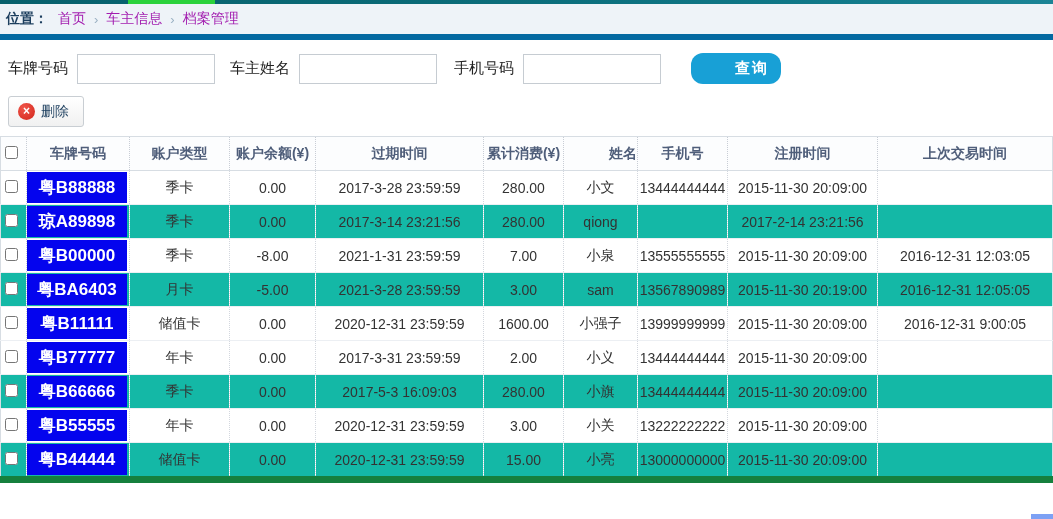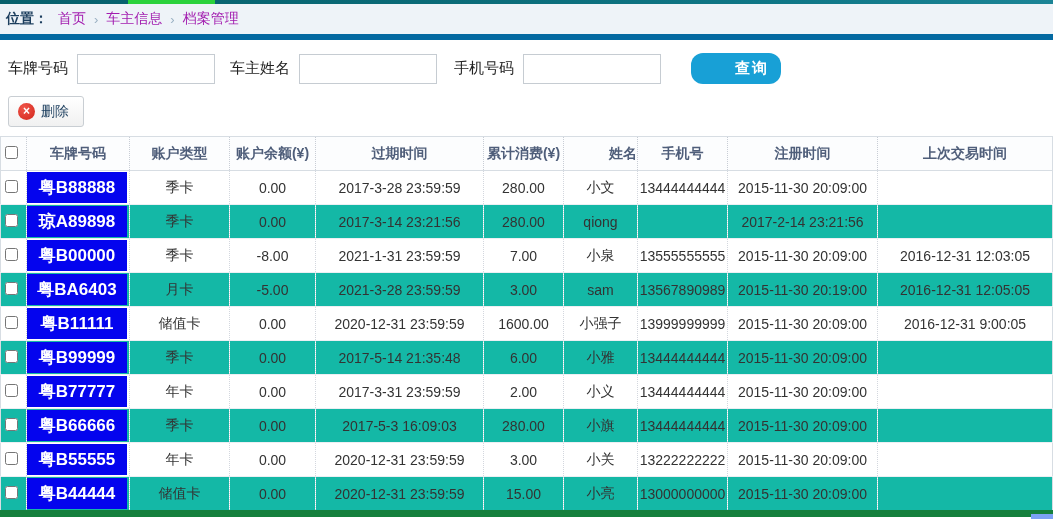--- a/index.html
+++ b/index.html
@@ -187,36 +187,20 @@
           </td>
     <td>储值卡</td>
     <td>0.00</td>
     <td>2020-12-31 23:59:59</td>
     <td>1600.00</td>
     <td>小强子</td>
     <td>13999999999</td>
     <td>2015-11-30 20:09:00</td>
     <td>2016-12-31 9:00:05</td>
   </tr>
-        <tr class="alt">
-    <td>
-      <input type="checkbox" style="">
-    </td>
-    <td>
-            <span class="plate">粤B99999</span>
-          </td>
-    <td>季卡</td>
-    <td>0.00</td>
-    <td>2017-5-14 21:35:48</td>
-    <td>6.00</td>
-    <td>小雅</td>
-    <td>13444444444</td>
-    <td>2015-11-30 20:09:00</td>
-    <td></td>
-  </tr>
         <tr>
     <td>
       <input type="checkbox" style="">
     </td>
     <td>
             <span class="plate">粤B77777</span>
           </td>
     <td>年卡</td>
     <td>0.00</td>
     <td>2017-3-31 23:59:59</td>

